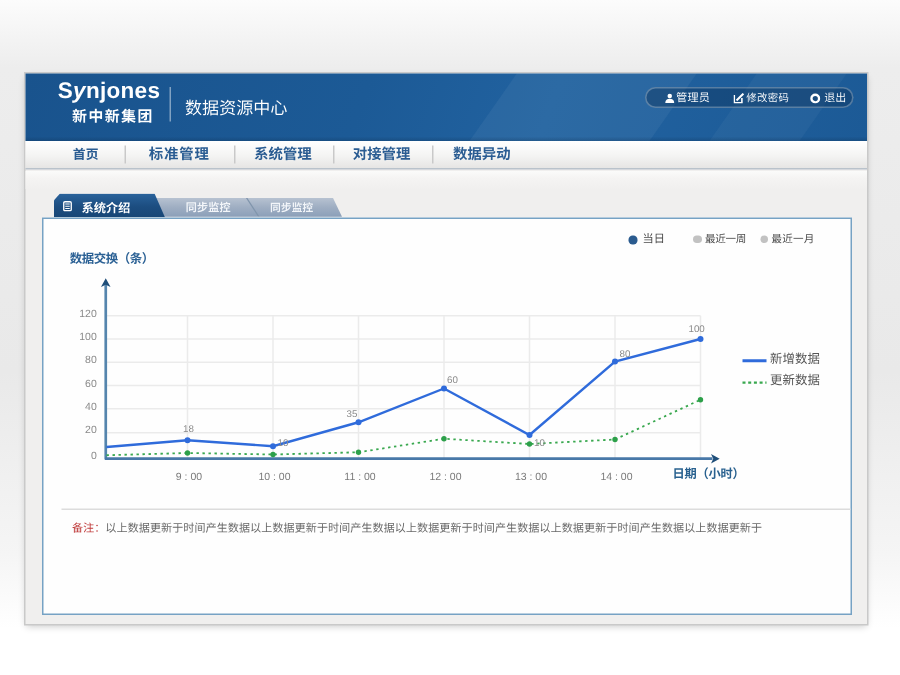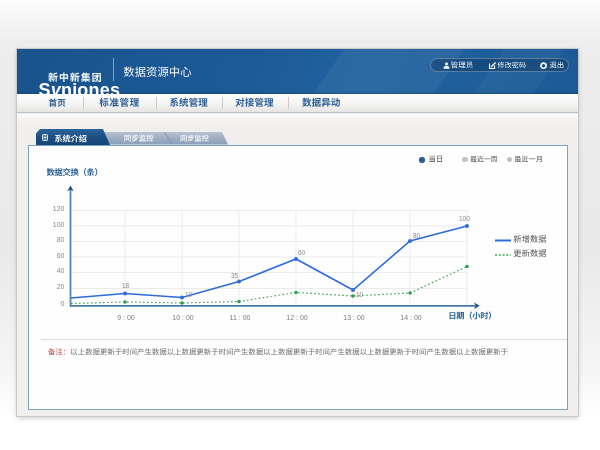--- a/index.html
+++ b/index.html
@@ -10,21 +10,21 @@
 }
 #page { position:absolute; left:17px; top:49px; width:561px; height:367px;
   background:#f0efee; box-shadow:0 0 0 1px #c9c9c9, 0 2px 5px rgba(0,0,0,0.22); }
 
 #hdr { position:absolute; left:0; top:0; width:561px; height:45px; overflow:hidden;
   background:linear-gradient(110deg,#19538d 0%,#1c5a96 40%,#2162a0 62%,#1c5a96 100%); }
 .shine { position:absolute; background:rgba(255,255,255,0.05); transform:skewX(-35deg); }
 #sh1 { left:310px; top:-10px; width:120px; height:70px; }
 #sh2 { left:470px; top:-10px; width:60px; height:70px; background:rgba(255,255,255,0.04);}
 #logoen { position:absolute; left:21.5px; top:3px; color:#fff; font-weight:bold;
-  font-size:18px; letter-spacing:0.2px;margin-top:28px; }
+  font-size:15px; letter-spacing:0.2px; }
 #logoen .swoosh{ font-style:italic; }
 #logocn { position:absolute; left:31px; top:20px; color:#fff; font-weight:bold;
   font-size:10px; letter-spacing:1.2px; }
 #hdiv { position:absolute; left:96px; top:9px; width:1px; height:23px; background:rgba(255,255,255,0.45); }
 #htitle { position:absolute; left:106px; top:15px; color:#fff; font-size:11.5px; letter-spacing:0.3px; }
 #pill { position:absolute; left:413px; top:9px; width:139px; height:14px; border-radius:7px;
   background:rgba(8,40,75,0.35); border:1px solid rgba(255,255,255,0.28);
   display:flex; align-items:center; color:#fff; font-size:7.5px; white-space:nowrap; }
 #pill svg { display:block; }
 

